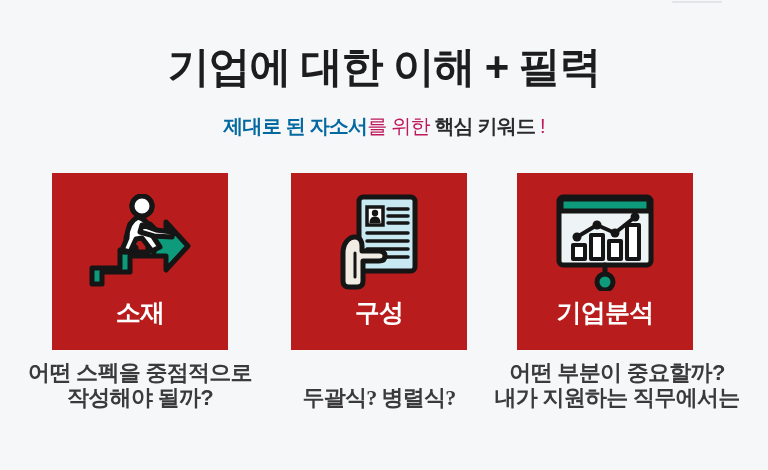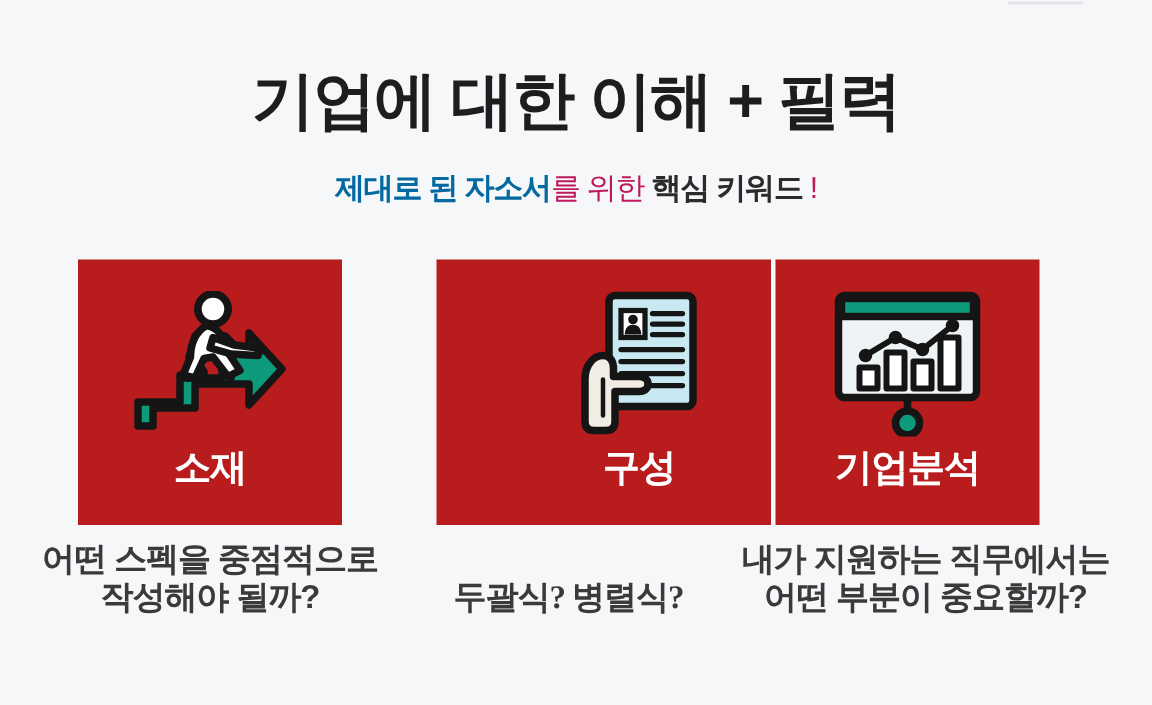--- a/index.html
+++ b/index.html
@@ -64,21 +64,21 @@
     top: 0;
     width: 176px;
     height: 177px;
     background: #b91c1c;
     display: flex;
     flex-direction: column;
     align-items: center;
     justify-content: flex-start;
   }
   .card.c1 { left: 52px; }
-  .card.c2 { left: 291px; padding-left: 47px; }
+  .card.c2 { left: 291px; }
   .card.c3 { left: 517px; }
 
   .card-icon {
     margin-top: 20px;
     height: 98px;
     display: flex;
     align-items: center;
     justify-content: center;
   }
   .card-label {
@@ -202,16 +202,16 @@
 
 <div class="captions">
   <div class="caption p1">
     <span class="line">어떤 스펙을 중점적으로</span>
     <span class="line">작성해야 될까?</span>
   </div>
   <div class="caption p2">
     <span class="line">두괄식? 병렬식?</span>
   </div>
   <div class="caption p3">
+    <span class="line">어떤 부분이 중요할까?</span>
     <span class="line">내가 지원하는 직무에서는</span>
-    <span class="line">어떤 부분이 중요할까?</span>
   </div>
 </div>
 
 </body></html>

